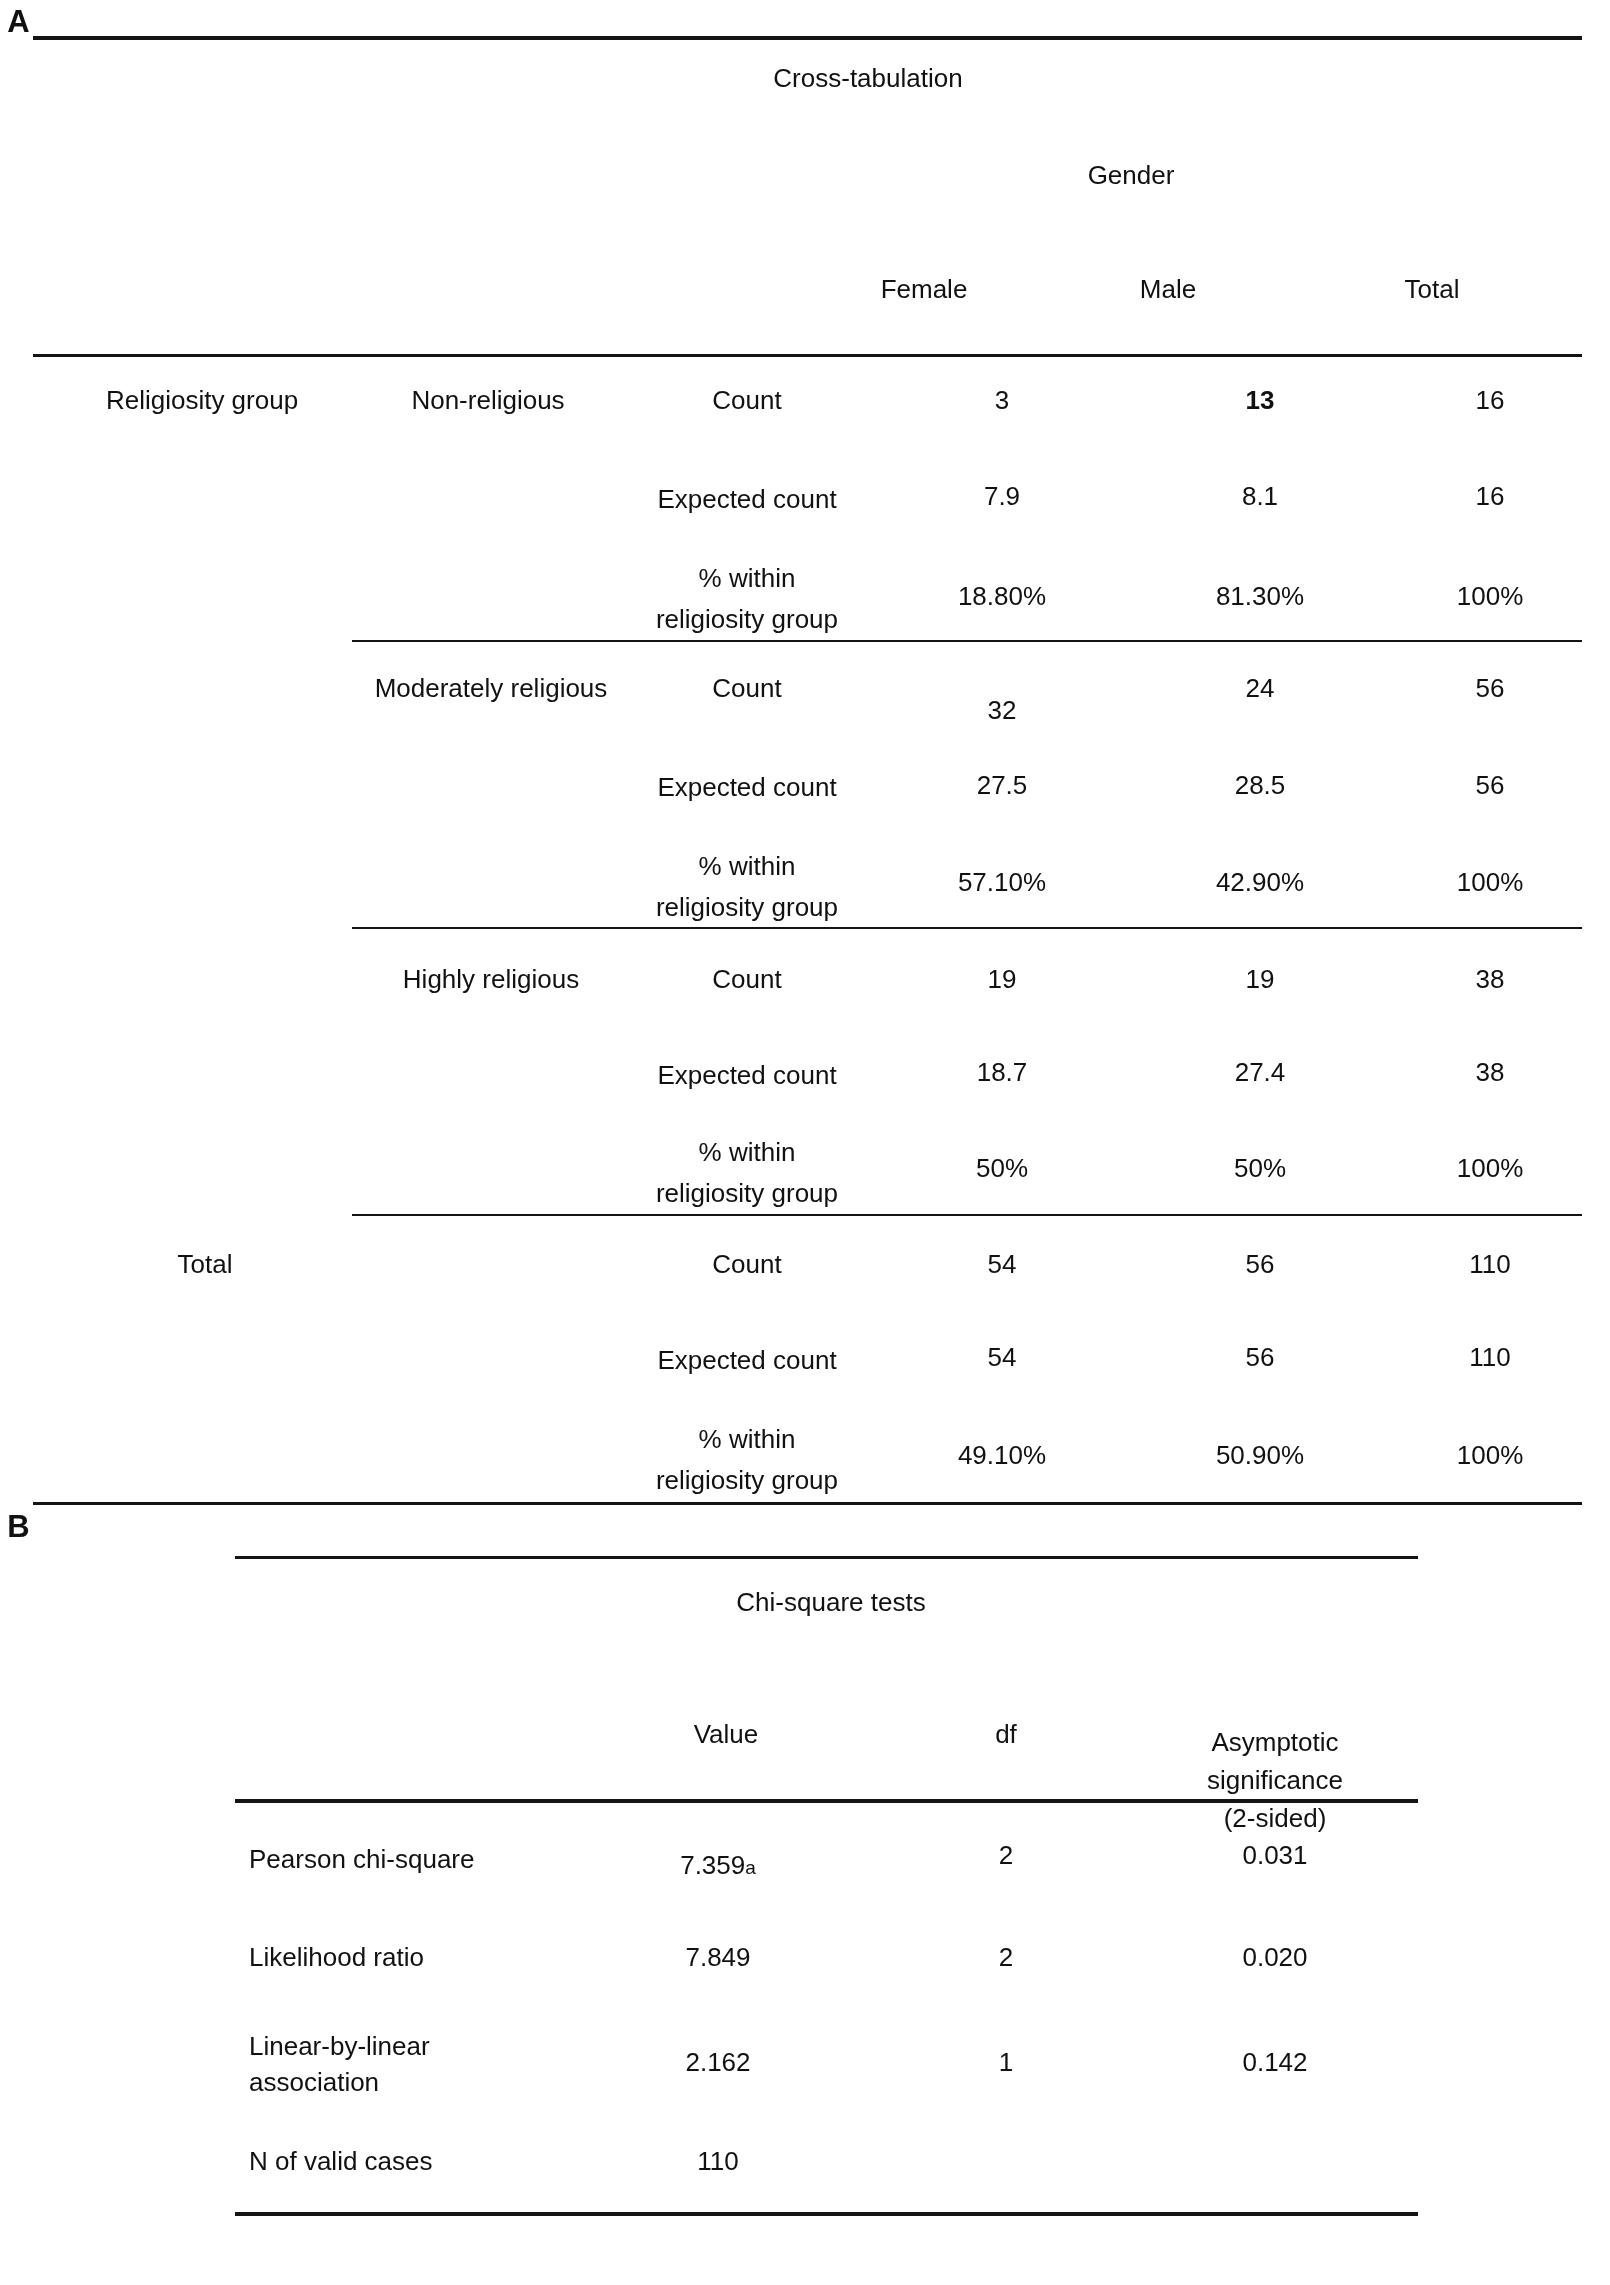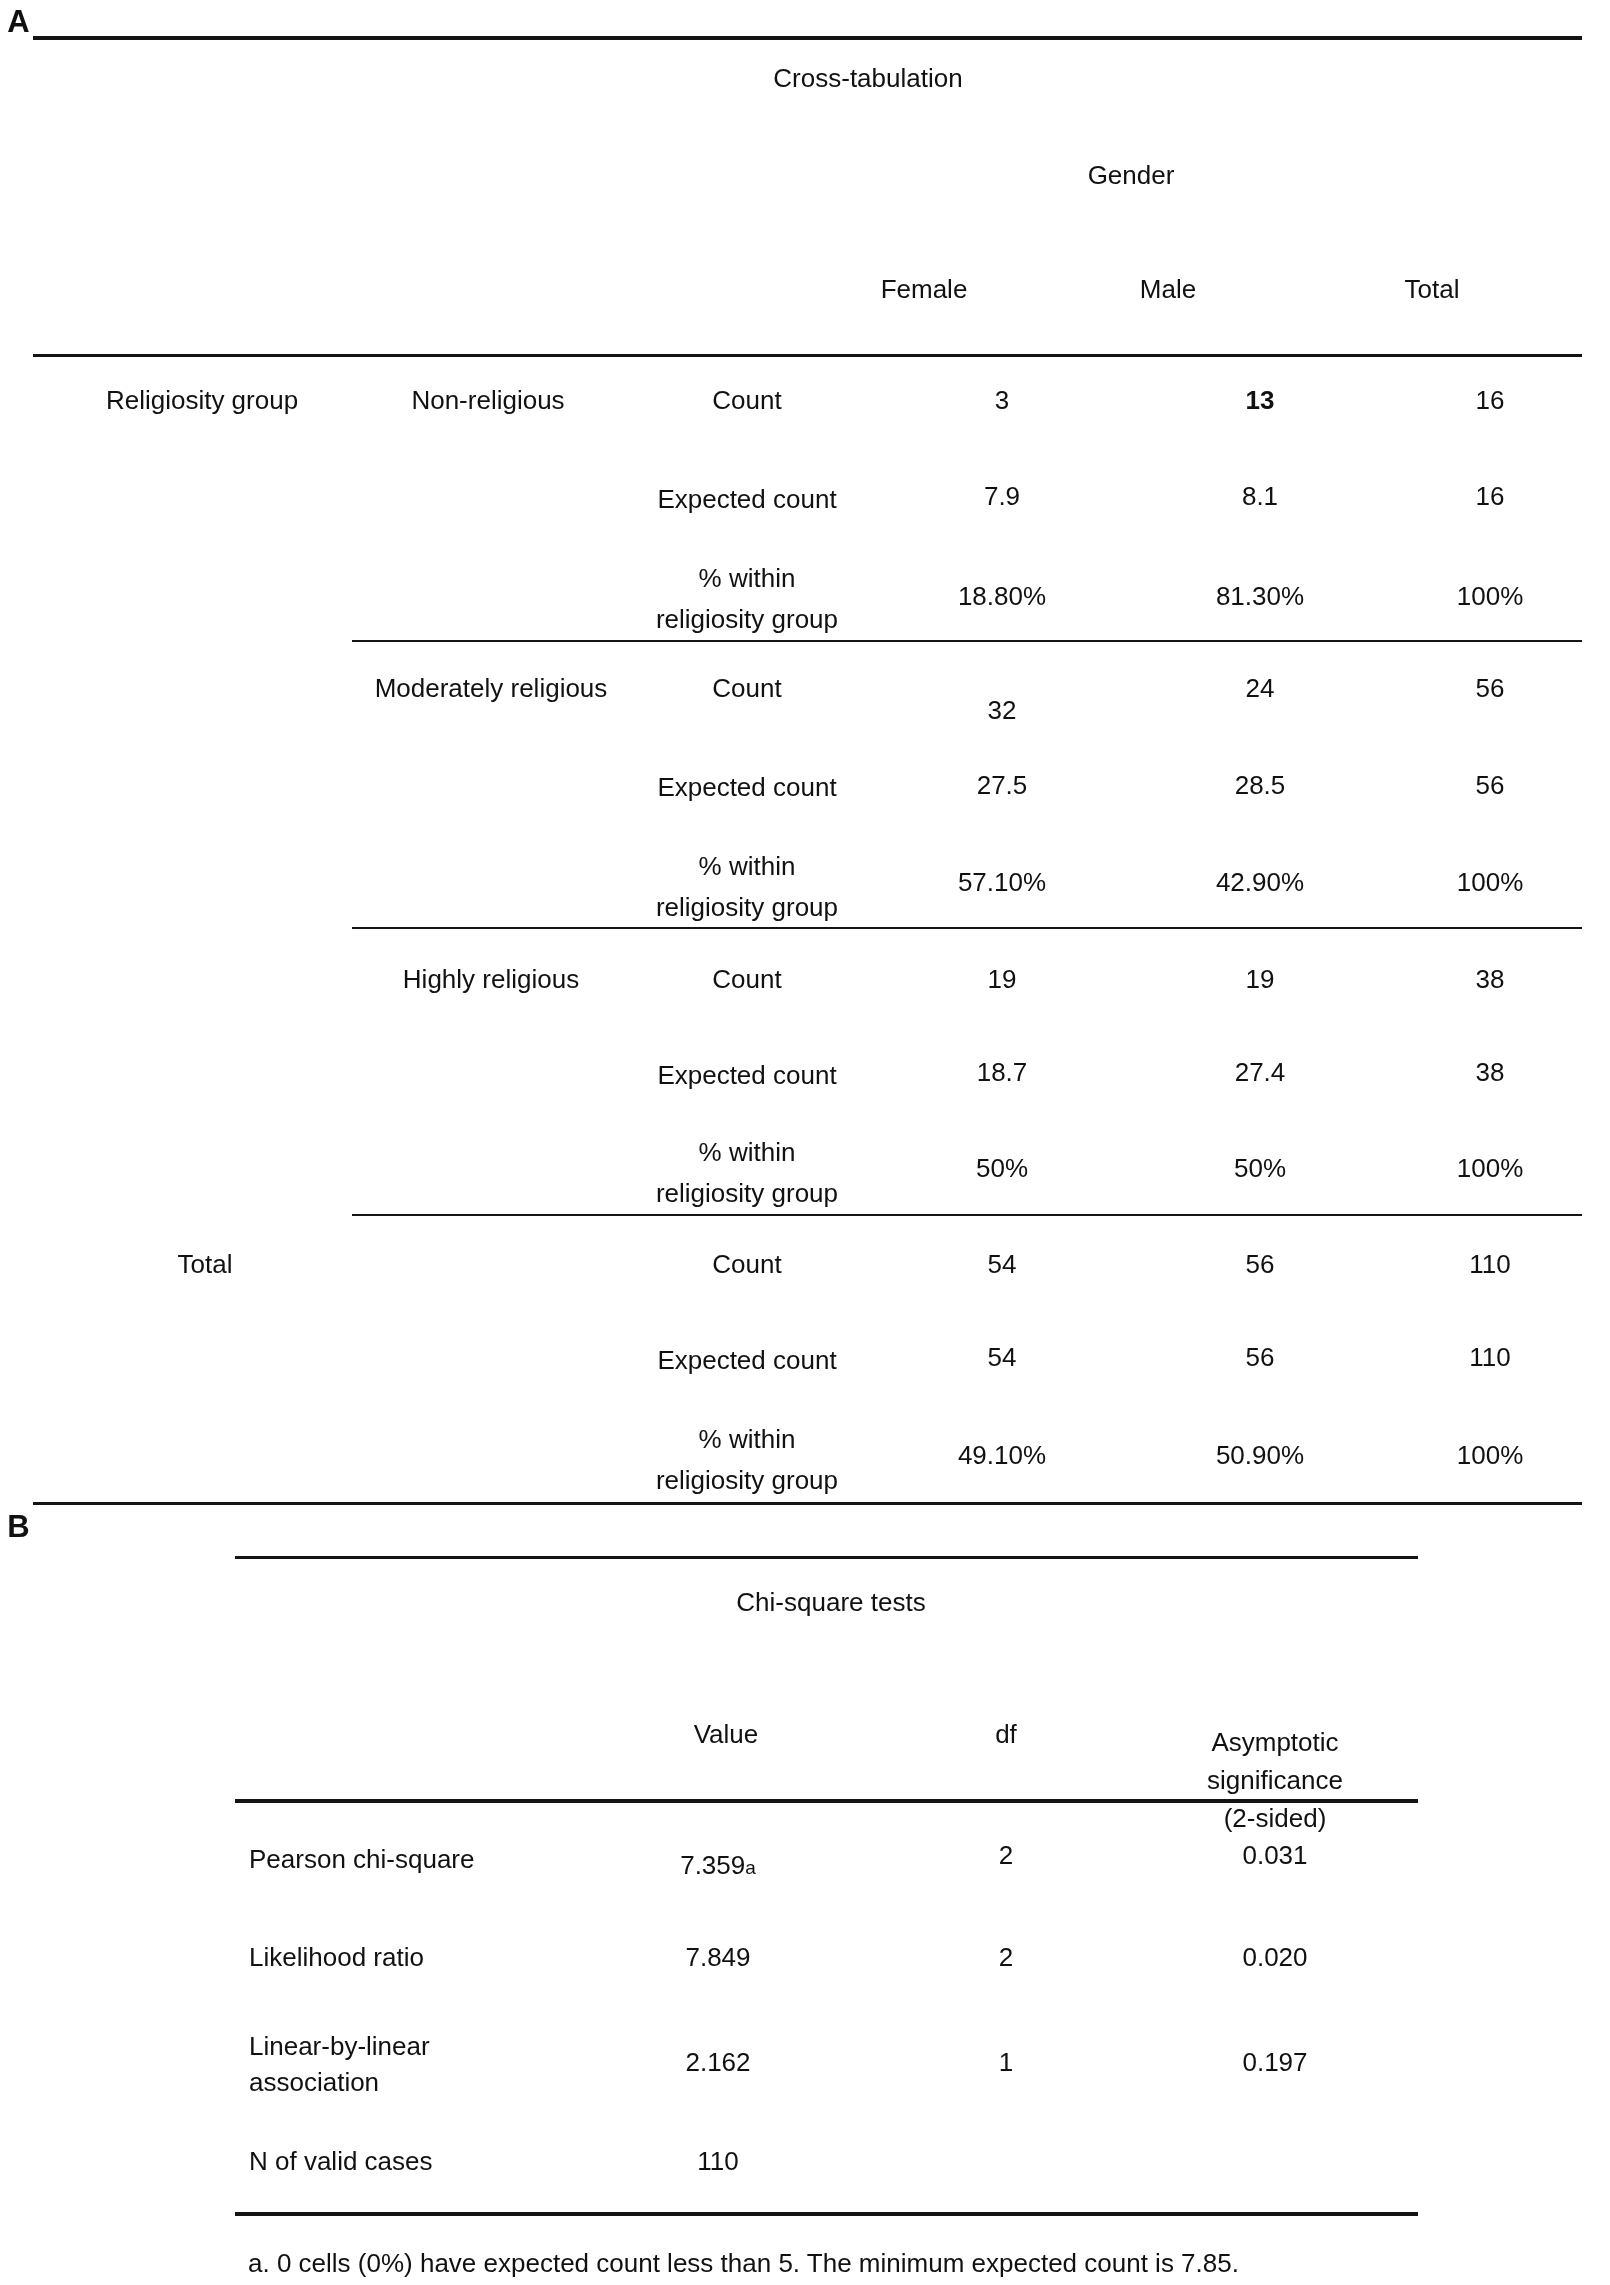--- a/index.html
+++ b/index.html
@@ -155,23 +155,22 @@
 
   <div class="l" style="left:249px; top:1957px;">Likelihood ratio</div>
   <div class="c" style="left:718px; top:1957px;">7.849</div>
   <div class="c" style="left:1006px; top:1957px;">2</div>
   <div class="c" style="left:1275px; top:1957px;">0.020</div>
 
   <div class="l" style="left:249px; top:2064px;">Linear-by-linear
 association</div>
   <div class="c" style="left:718px; top:2062px;">2.162</div>
   <div class="c" style="left:1006px; top:2062px;">1</div>
-  <div class="c" style="left:1275px; top:2062px;">0.197</div>
+  <div class="c" style="left:1275px; top:2062px;">0.142</div>
 
   <div class="l" style="left:249px; top:2161px;">N of valid cases</div>
   <div class="c" style="left:718px; top:2161px;">110</div>
 
   <div class="rule" style="left:235px; top:2212px; width:1183px; height:3.6px;"></div>
 
-  <div class="l" style="left:248px; top:2263px;">a. 0 cells (0%) have expected count less than 5. The minimum expected count is 7.85.</div>
 
 </div>
 
 
 </body></html>

